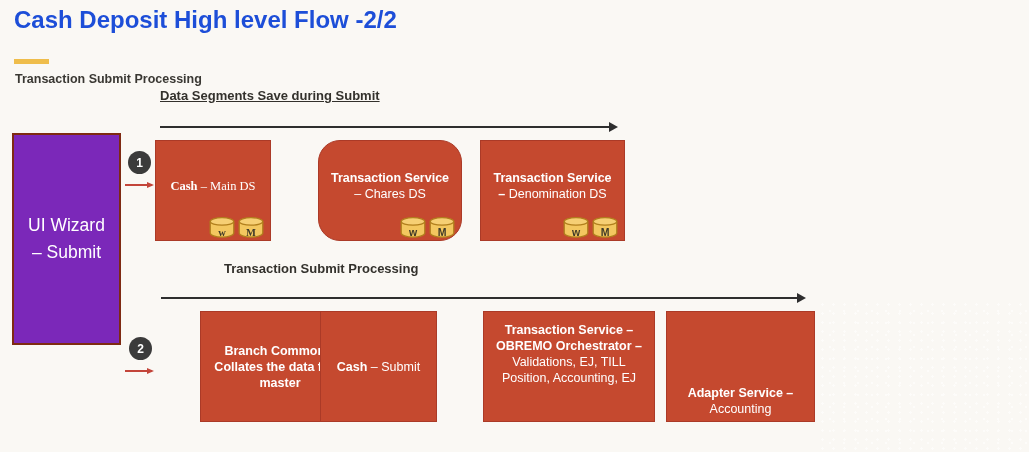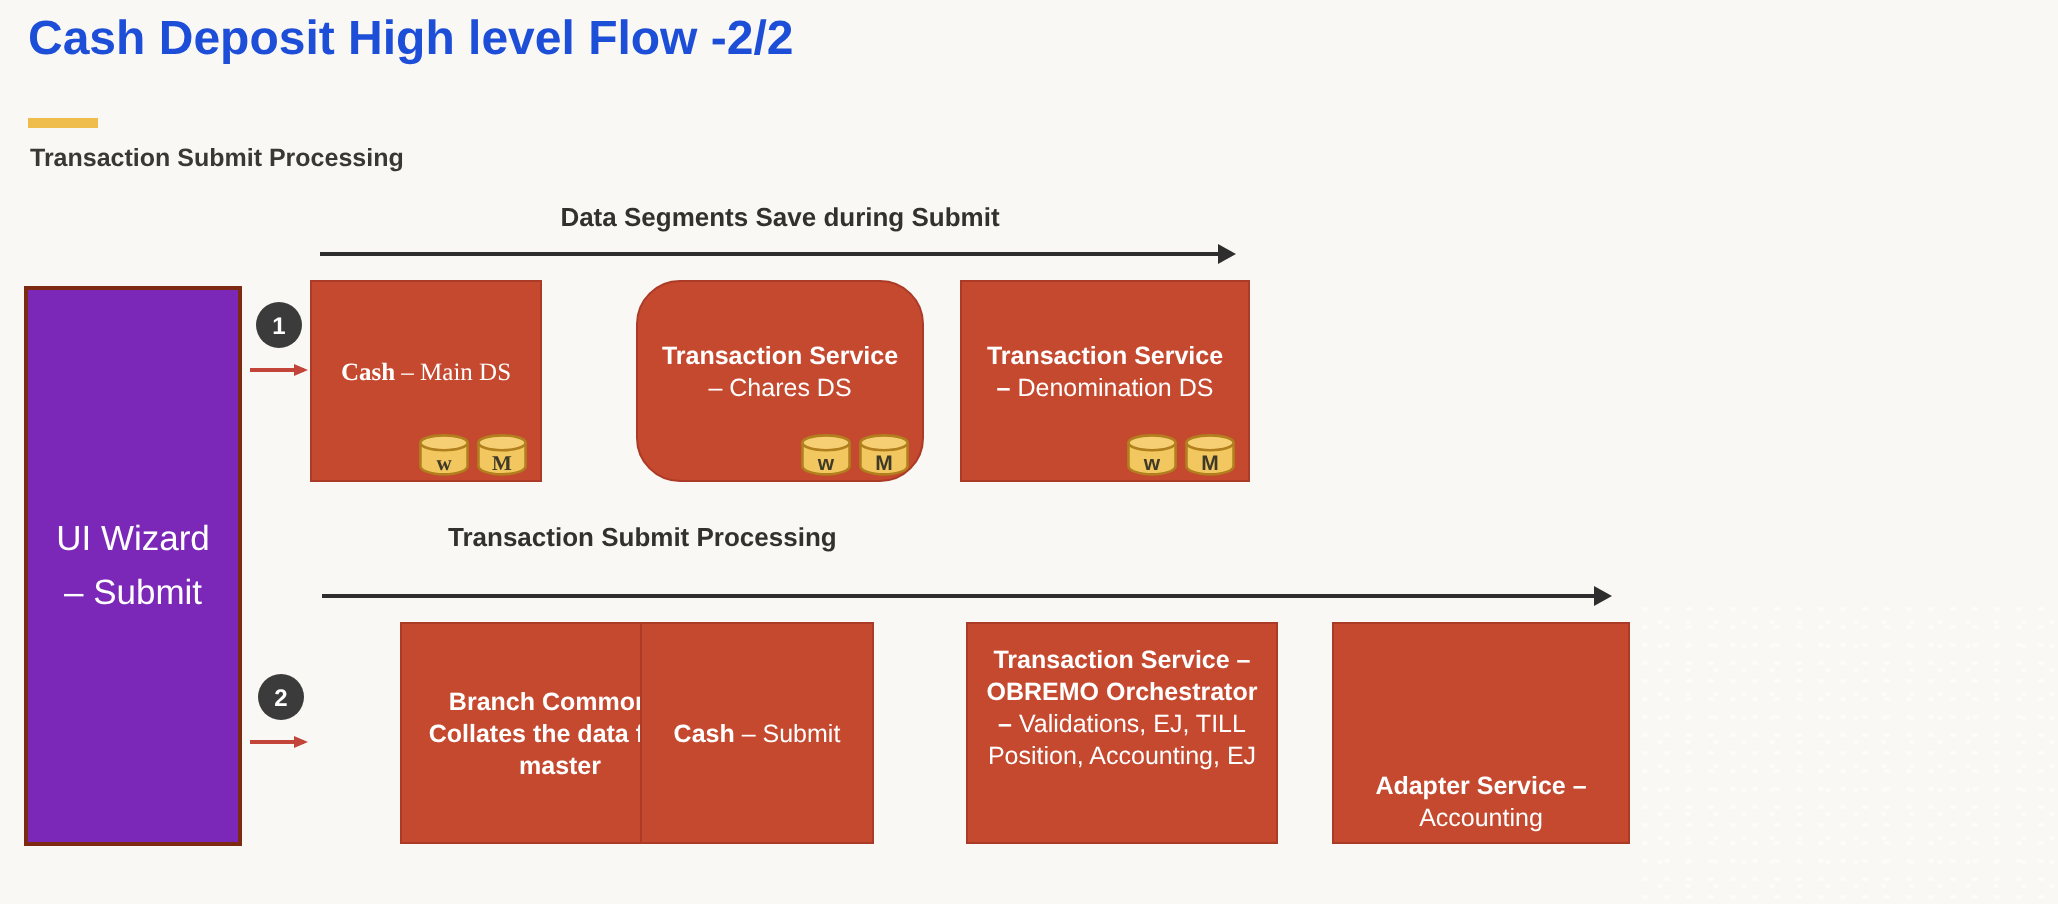--- a/index.html
+++ b/index.html
@@ -12,21 +12,21 @@
   .abs{position:absolute;}
   
   .page-title{
     left:14px;top:6px;width:700px;
     font-size:24px;font-weight:700;color:#1d4ed8;letter-spacing:0;
   }
   .accent-bar{left:14px;top:59px;width:35px;height:5px;background:#EFBD4B;}
   .section-label{left:15px;top:72px;font-size:12.5px;font-weight:700;color:#3A3833;}
   
   .arrow-label{font-size:13px;font-weight:700;color:#33312C;}
-  .arrow-label.top{left:160px;top:101px;width:460px;text-align:center;}
+  .arrow-label.top{left:160px;top:88px;width:460px;text-decoration:underline;}
   .arrow-label.mid{left:224px;top:261px;}
   
   .harrow{height:0;border-top:2px solid #2E2E2E;}
   .harrow::after{
     content:"";position:absolute;right:-2px;top:-6px;width:0;height:0;
     border-left:9px solid #2E2E2E;border-top:5px solid transparent;border-bottom:5px solid transparent;
   }
   .harrow.a1{left:160px;top:126px;width:456px;}
   .harrow.a2{left:161px;top:297px;width:643px;}
   
@@ -39,21 +39,21 @@
   .rarrow.s2{left:125px;top:370px;width:27px;}
   
   .step-badge{
     width:23px;height:23px;border-radius:50%;background:#3B3B3B;color:#FFFFFF;
     font-size:12px;font-weight:700;display:flex;align-items:center;justify-content:center;
   }
   .step-badge.s1{left:128px;top:151px;}
   .step-badge.s2{left:129px;top:337px;}
   
   .ui-box{
-    left:12px;top:143px;width:109px;height:280px;
+    left:12px;top:133px;width:109px;height:212px;
     background:#7B28B9;border:2px solid #7E2A12;box-sizing:border-box;
     display:flex;align-items:center;justify-content:center;
   }
   .ui-box .lbl{
     width:82px;text-align:center;color:#FFFFFF;font-size:17.5px;line-height:27px;font-weight:400;
   }
   
   .rbox{
     background:#C5492F;border:1.5px solid #AB3A27;box-sizing:border-box;
     color:#FFFFFF;display:flex;flex-direction:column;align-items:center;justify-content:center;
@@ -62,21 +62,21 @@
   .rbox .txt{padding:4px 10px;}
   .rbox .txt b{font-weight:700;}
   .row1{top:140px;height:101px;}
   .rbox.r1b1{left:155px;width:116px;font-family:Liberation Serif, serif;}
   .rbox.r1b2{left:318px;width:144px;border-radius:22px;}
   .rbox.r1b3{left:480px;width:145px;}
   .row1 .txt{padding-bottom:14px;}
   .row2{top:311px;height:111px;}
   .rbox.r2b1{left:156px;width:160px;margin-left:44px;}
   .rbox.r2b2{left:320px;width:117px;}
-  .rbox.r2b3{left:483px;width:156px;}
+  .rbox.r2b3{left:483px;width:172px;}
   .rbox.r2b3 .txt{padding:2px 8px 4px 8px;}
   .rbox.r2b4{left:666px;width:149px;justify-content:flex-end;}
   
   .cyl-row{position:absolute;display:flex;}
   .cyl-row.corner{right:6px;bottom:-1px;gap:3px;}
   .cyl-row.spread{left:10px;bottom:2px;gap:17px;}
   .cyl{position:relative;display:inline-block;}
   .cyl.small{width:26px;height:27px;}
   .cyl.wide{width:37px;height:26px;}
   .cyl svg{display:block;width:100%;height:100%;}

